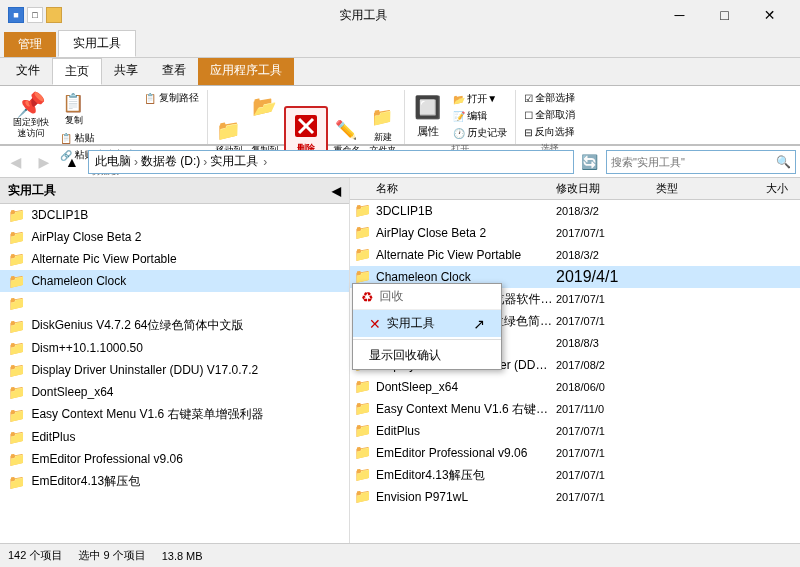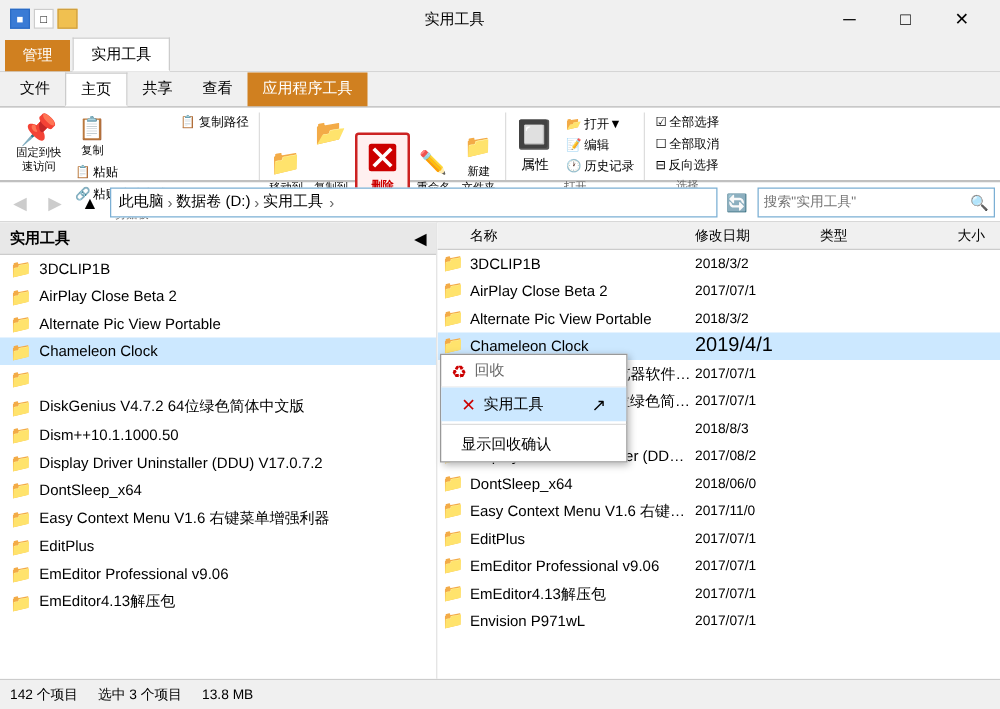--- a/index.html
+++ b/index.html
@@ -351,15 +351,15 @@
     <div style="height:1px;background:#ddd;margin:2px 0;"></div>
     <div style="display:flex;align-items:center;padding:5px 16px;font-size:12px;cursor:pointer;gap:6px;">
       <span>显示回收确认</span>
     </div>
   </div>
 
 </div>
 
 <div style="height:24px;background:#f0f0f0;border-top:1px solid #ccc;display:flex;align-items:center;padding:0 8px;font-size:11px;gap:16px;">
   <span>142 个项目</span>
-  <span>选中 3 个项目</span>
+  <span>选中 9 个项目</span>
   <span>13.8 MB</span>
 </div>
 
 </body></html>

